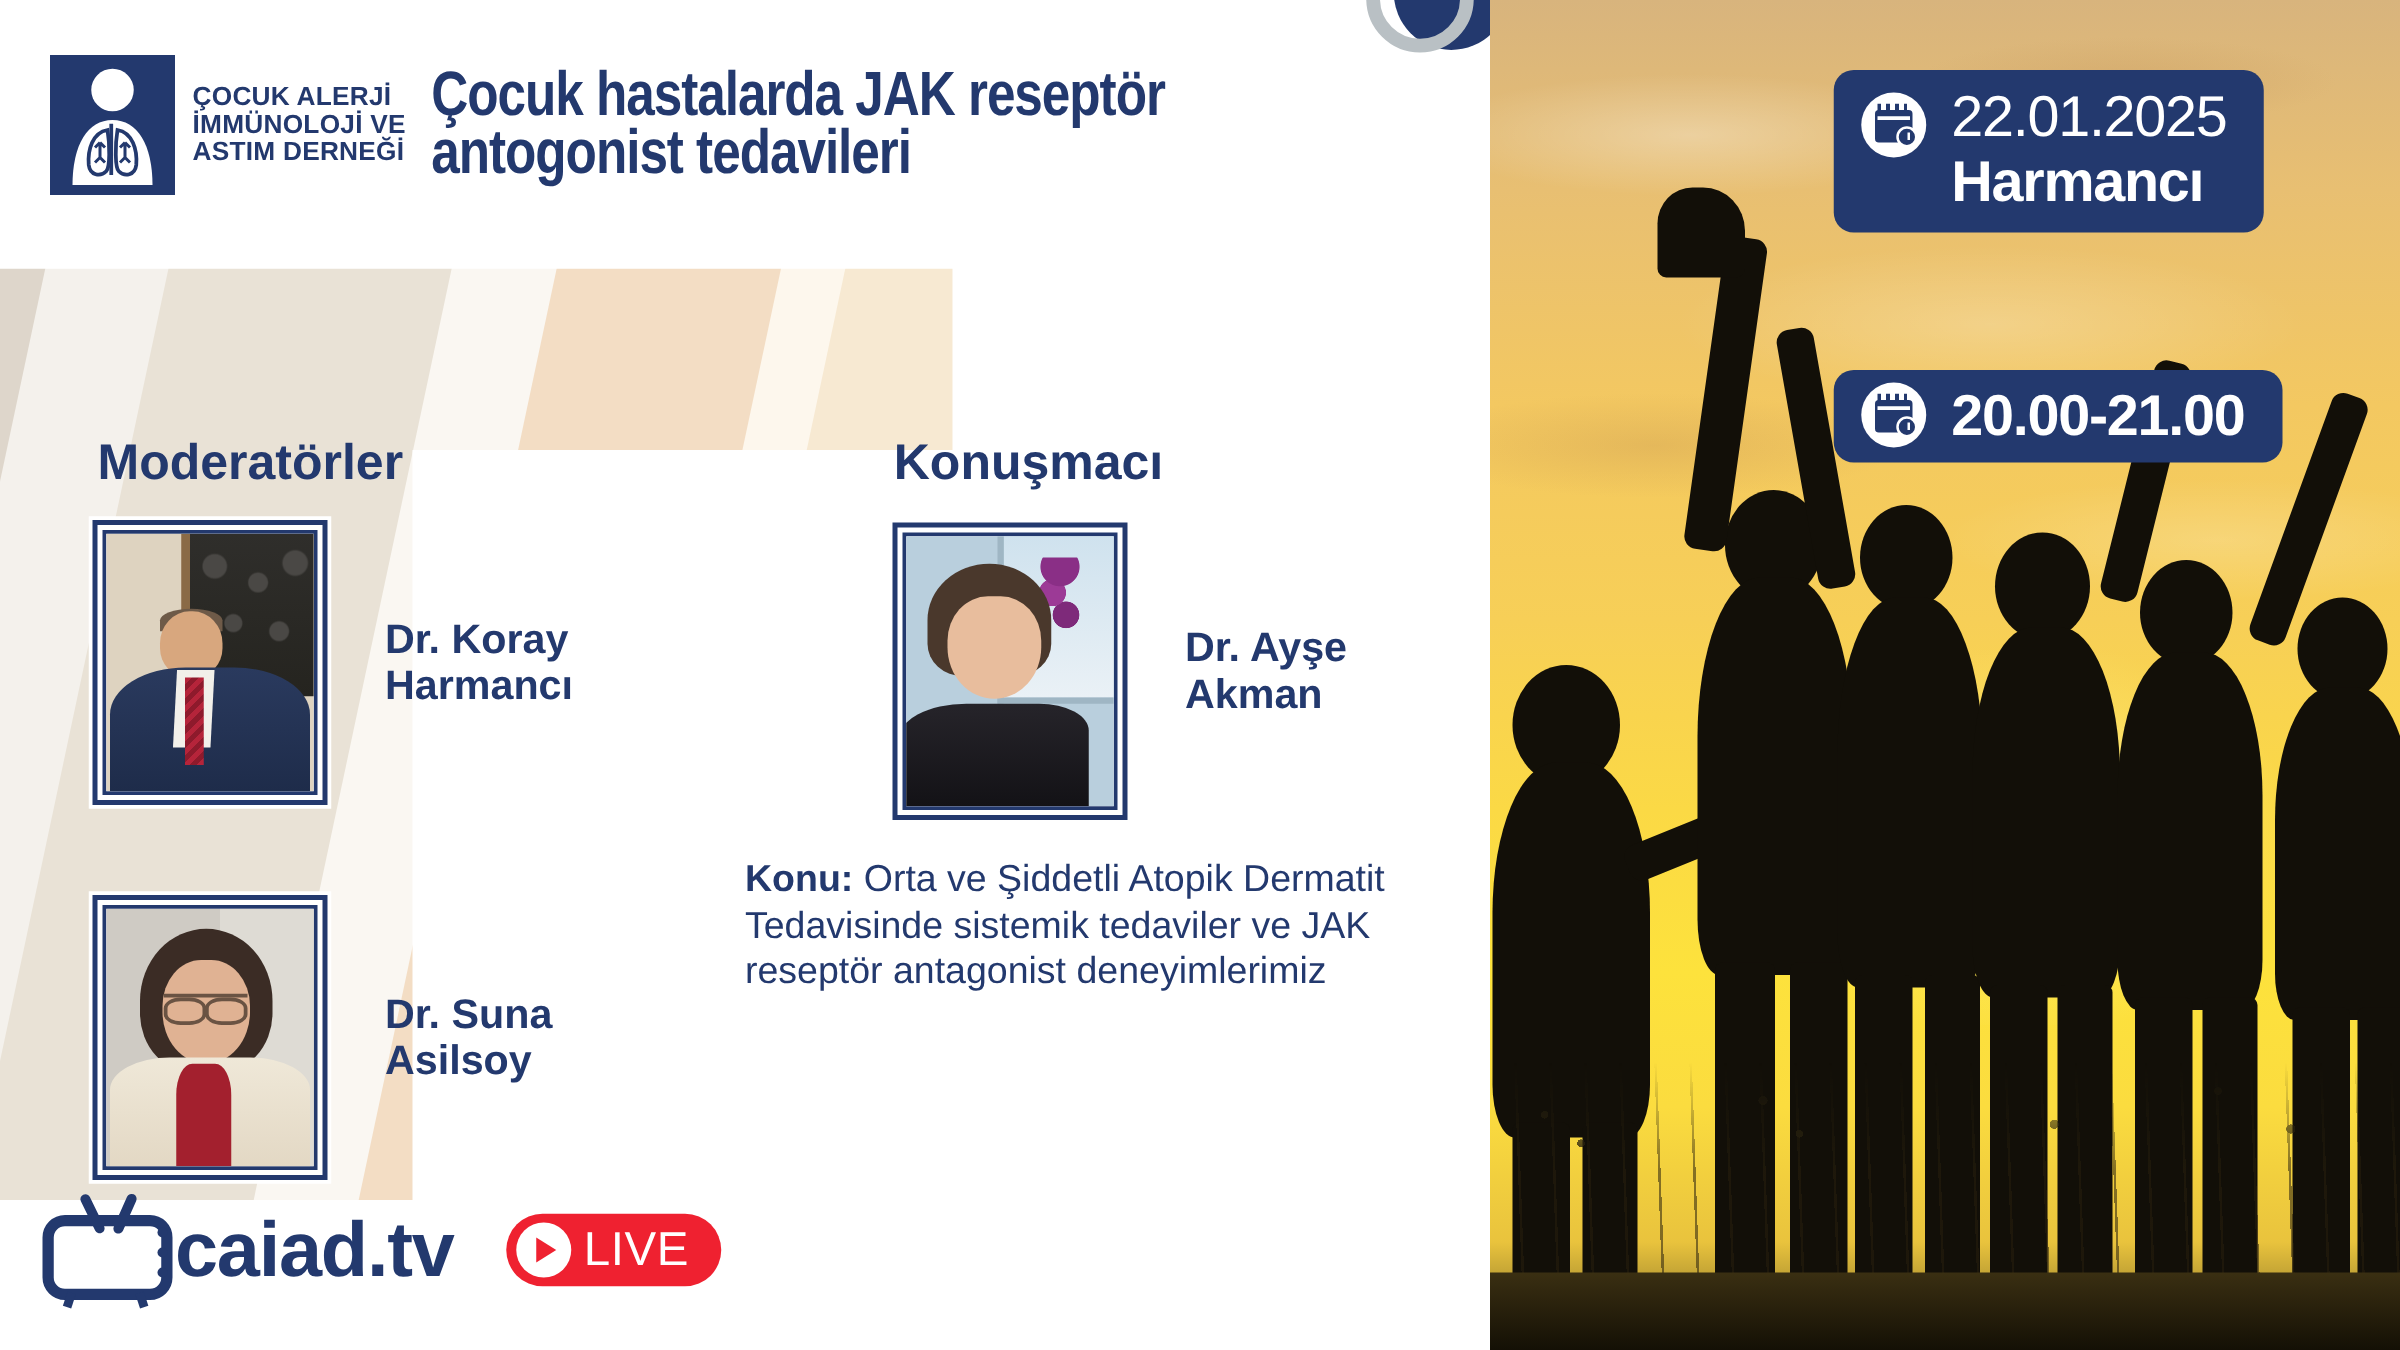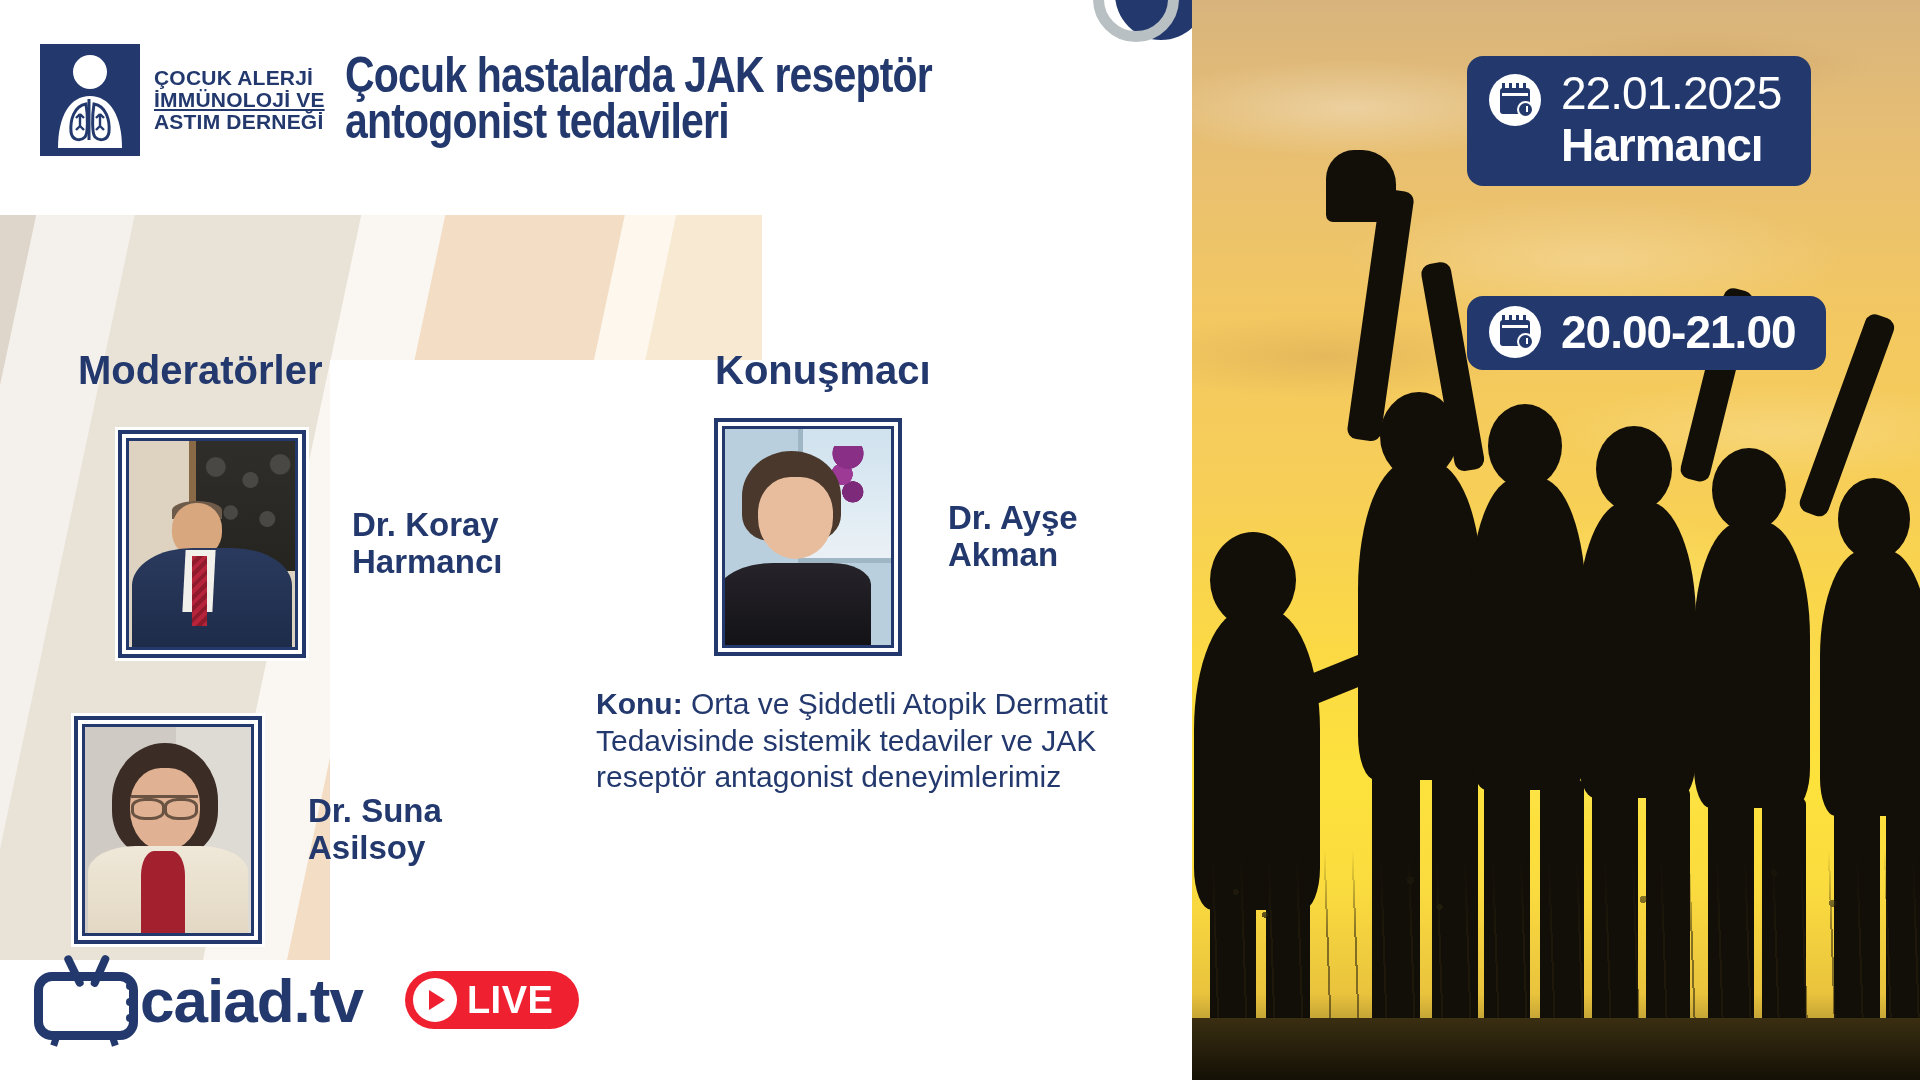--- a/index.html
+++ b/index.html
@@ -65,21 +65,21 @@
     position:absolute; left:40px; top:44px; display:flex; align-items:center; gap:14px;
   }
   .logo-badge{
     width:100px; height:112px; background:#23396e; position:relative; overflow:hidden;
   }
   .logo-text{
     color:#23396e; font-weight:bold; line-height:1.05;
     font-family:"Liberation Sans", sans-serif;
   }
   .logo-text div{ font-size:21px; letter-spacing:.2px; white-space:nowrap;}
-  .logo-text div:nth-child(2){ font-size:21px;text-decoration:underline; }
+  .logo-text div:nth-child(2){ font-size:21px; }
   .logo-text div:nth-child(3){ font-size:21px; }
 
   
   .title{
     position:absolute; left:345px; top:52px; width:830px;
     color:#23396e; font-weight:bold; font-size:50px; line-height:0.92;
     letter-spacing:-1px;
     transform:scaleX(0.82); transform-origin:left top;
     font-family:"Liberation Sans", sans-serif;
   }
@@ -99,21 +99,21 @@
     box-shadow:0 0 0 3px #ffffff;
   }
   .frame-inner{ border:3px solid #23396e; overflow:hidden; position:relative; }
   .pname{
     color:#23396e; font-weight:bold; font-size:33px; line-height:1.12;
     margin-left:46px;
   }
   .pname span{ display:block; }
 
   
-  .p1{ left:74px; top:430px;margin-left:44px; }
+  .p1{ left:74px; top:416px; }
   .p1 .frame-inner{ width:172px; height:212px; }
   
   .p2{ left:74px; top:716px; }
   .p2 .frame-inner{ width:172px; height:212px; }
   
   .p3{ left:714px; top:418px; }
   .p3 .frame-inner{ width:172px; height:222px; }
 
   
   .ph{ position:absolute; inset:0; }
@@ -212,21 +212,21 @@
   }
   .live-play{
     width:44px; height:44px; border-radius:50%; background:#ffffff;
     display:flex; align-items:center; justify-content:center;
   }
   .live-play i{
     display:block; width:0; height:0; margin-left:5px;
     border-left:16px solid #ef2130;
     border-top:10px solid transparent; border-bottom:10px solid transparent;
   }
-  .live-label{ font-weight:bold; font-size:38px; letter-spacing:.5px; }
+  .live-label{ font-weight:normal; font-size:38px; letter-spacing:.5px; }
 
   
   .photo-panel{
     position:absolute; left:1192px; top:0; width:728px; height:1080px;
     overflow:hidden;
     background:linear-gradient(#d8b47d 0%, #e8bf72 14%, #f3c861 30%, #f7cf57 46%,
                #fbd945 60%, #fde23c 72%, #fbdc3f 82%, #e9c33d 92%, #6b5a22 100%);
   }
   .clouds{
     position:absolute; inset:0;

